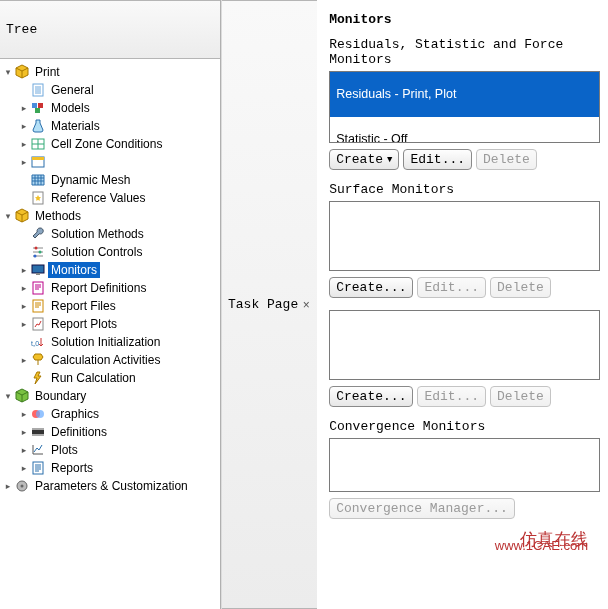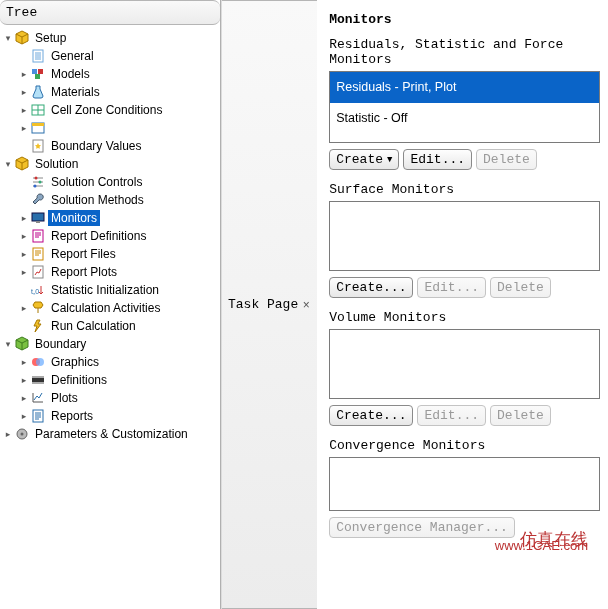--- a/index.html
+++ b/index.html
@@ -20,24 +20,23 @@
     min-width: 221px;
     border-right: 1px solid #b0b0b0;
     display: flex;
     flex-direction: column;
     background: #fff;
   }
   .tree-header {
     background: linear-gradient(#f9f9f9,#ececec);
     border-top: 1px solid #b5b5b5;
     border-bottom: 1px solid #b5b5b5;
-    padding: 4px 6px;
+    padding: 21px 6px;
     font-family: "Courier New", monospace;
     font-size: 13px;
-    border-radius: 7px;
   }
   .tree-body {
     flex: 1;
     overflow: auto;
     padding: 4px 0 4px 2px;
     white-space: nowrap;
   }
   .node {
     display: flex;
     align-items: center;
@@ -104,21 +103,21 @@
   .group-label { margin: 4px 0; }
   .listbox {
     border:1px solid #7a7a7a;
     background:#fff;
     overflow:auto;
   }
   .listbox.h72 { height:72px; }
   .listbox.h70 { height:70px; }
   .listbox.h54 { height:54px; }
   .list-item {
-    padding: 7px 6px;
+    padding: 14px 6px;
     font-family: Arial,"Microsoft YaHei",sans-serif;
     font-size: 12.5px;
     line-height:17px;
     cursor:default;
   }
   .list-item.selected {
     background:#0a64c8;
     color:#fff;
   }
   .btn-row { display:flex; gap:4px; margin:6px 0 12px 0; }
@@ -162,21 +161,21 @@
   <div class="tree-header">Tree</div>
   <div class="tree-body" id="tree-body">
       <div class="node">
         <span class="toggler">▾</span>
         <span class="icon">
           <svg width="16" height="16" viewBox="0 0 16 16">
             <path d="M8 1l6 3v7l-6 3-6-3V4z" fill="#f2c028" stroke="#a87800"></path>
             <path d="M2 4l6 3 6-3M8 7v7" stroke="#a87800" fill="none"></path>
           </svg>
         </span>
-        <span class="label">Setup</span>
+        <span class="label">Print</span>
       </div>
       <div class="node">
         <span class="indent"></span>
         <span class="toggler empty"></span>
         <span class="icon">
           <svg width="16" height="16" viewBox="0 0 16 16">
             <rect x="3" y="2" width="10" height="12" fill="#fff" stroke="#6fa8dc"></rect>
             <path d="M5 5h6M5 7h6M5 9h6M5 11h6" stroke="#6fa8dc"></path>
           </svg>
         </span>
@@ -223,59 +222,70 @@
             <rect x="2" y="3" width="12" height="10" fill="none" stroke="#2a6fab"></rect>
             <rect x="2" y="3" width="12" height="3" fill="#f2c028"></rect>
           </svg>
         </span>
       </div>
       <div class="node">
         <span class="indent"></span>
         <span class="toggler empty"></span>
         <span class="icon">
           <svg width="16" height="16" viewBox="0 0 16 16">
+            <path d="M2 3h12v10H2z" fill="#aed6f1" stroke="#2a6fab"></path>
+            <path d="M2 6h12M2 9h12M5 3v10M8 3v10M11 3v10" stroke="#2a6fab"></path>
+          </svg>
+        </span>
+        <span class="label">Dynamic Mesh</span>
+      </div>
+      <div class="node">
+        <span class="indent"></span>
+        <span class="toggler empty"></span>
+        <span class="icon">
+          <svg width="16" height="16" viewBox="0 0 16 16">
             <rect x="3" y="2" width="10" height="12" fill="#fff" stroke="#888"></rect>
             <path d="M8 5l1 2 2 .3-1.5 1.5.4 2L8 10l-1.9.8.4-2L5 7.3 7 7z" fill="#f2c028"></path>
           </svg>
         </span>
-        <span class="label">Boundary Values</span>
+        <span class="label">Reference Values</span>
       </div>
       <div class="node">
         <span class="toggler">▾</span>
         <span class="icon">
           <svg width="16" height="16" viewBox="0 0 16 16">
             <path d="M8 1l6 3v7l-6 3-6-3V4z" fill="#f2c028" stroke="#a87800"></path>
             <path d="M2 4l6 3 6-3M8 7v7" stroke="#a87800" fill="none"></path>
           </svg>
         </span>
-        <span class="label">Solution</span>
+        <span class="label">Methods</span>
+      </div>
+      <div class="node">
+        <span class="indent"></span>
+        <span class="toggler empty"></span>
+        <span class="icon">
+          <svg width="16" height="16" viewBox="0 0 16 16">
+            <path d="M10 2a3 3 0 0 0-2.8 4L3 10l2 2 4.2-4.2A3 3 0 1 0 10 2z" fill="#8aa6c1" stroke="#456"></path>
+          </svg>
+        </span>
+        <span class="label">Solution Methods</span>
       </div>
       <div class="node">
         <span class="indent"></span>
         <span class="toggler empty"></span>
         <span class="icon">
           <svg width="16" height="16" viewBox="0 0 16 16">
             <path d="M3 4h10M3 8h10M3 12h10" stroke="#888"></path>
             <circle cx="6" cy="4" r="1.5" fill="#c33"></circle>
             <circle cx="10" cy="8" r="1.5" fill="#3a7"></circle>
             <circle cx="5" cy="12" r="1.5" fill="#36c"></circle>
           </svg>
         </span>
         <span class="label">Solution Controls</span>
       </div>
-      <div class="node">
-        <span class="indent"></span>
-        <span class="toggler empty"></span>
-        <span class="icon">
-          <svg width="16" height="16" viewBox="0 0 16 16">
-            <path d="M10 2a3 3 0 0 0-2.8 4L3 10l2 2 4.2-4.2A3 3 0 1 0 10 2z" fill="#8aa6c1" stroke="#456"></path>
-          </svg>
-        </span>
-        <span class="label">Solution Methods</span>
-      </div>
       <div class="node selected">
         <span class="indent"></span>
         <span class="toggler">▸</span>
         <span class="icon">
           <svg width="16" height="16" viewBox="0 0 16 16">
             <rect x="2" y="3" width="12" height="8" fill="#2a6fab" stroke="#114"></rect>
             <rect x="6" y="11" width="4" height="2" fill="#888"></rect>
           </svg>
         </span>
         <span class="label">Monitors</span>
@@ -315,21 +325,21 @@
       </div>
       <div class="node">
         <span class="indent"></span>
         <span class="toggler empty"></span>
         <span class="icon">
           <svg width="16" height="16" viewBox="0 0 16 16">
             <text x="1" y="12" font-size="7" fill="#2a6fab">t₌0</text>
             <path d="M11 4v8M9 10l2 2 2-2" stroke="#c33" fill="none"></path>
           </svg>
         </span>
-        <span class="label">Statistic Initialization</span>
+        <span class="label">Solution Initialization</span>
       </div>
       <div class="node">
         <span class="indent"></span>
         <span class="toggler">▸</span>
         <span class="icon">
           <svg width="16" height="16" viewBox="0 0 16 16">
             <path d="M5 2h6l2 3-2 3H5l-2-3z" fill="#f2c028" stroke="#a87800"></path>
             <path d="M8 8v5" stroke="#a87800"></path>
           </svg>
         </span>
@@ -447,21 +457,20 @@
         <span>Create...</span>
       </div>
       <div class="btn disabled">
         <span>Edit...</span>
       </div>
       <div class="btn disabled">
         <span>Delete</span>
       </div>
     </div>
 
-    <div class="group-label">Volume Monitors</div>
     <div class="listbox h70"></div>
     <div class="btn-row">
       <div class="btn">
         <span>Create...</span>
       </div>
       <div class="btn disabled">
         <span>Edit...</span>
       </div>
       <div class="btn disabled">
         <span>Delete</span>

